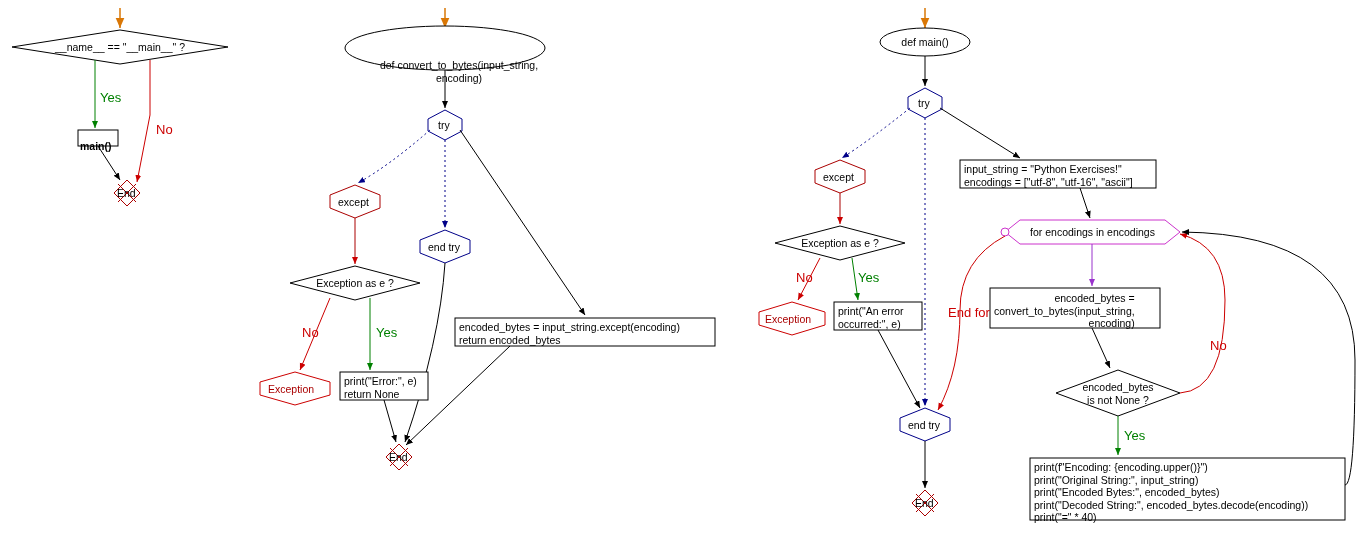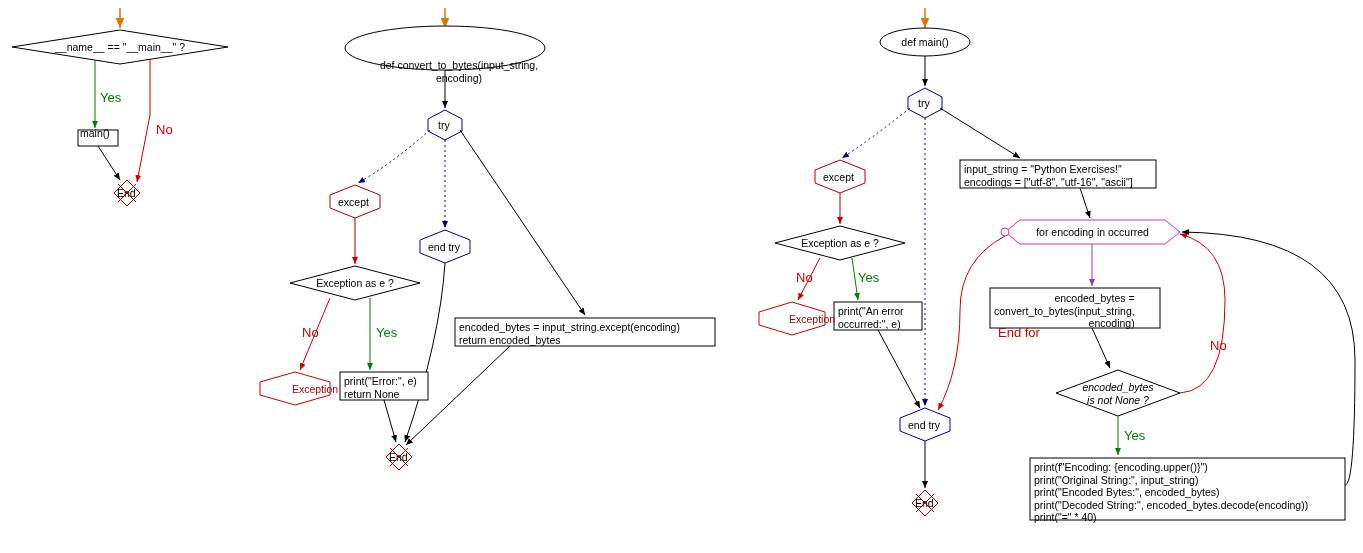--- a/index.html
+++ b/index.html
@@ -20,21 +20,21 @@
     line-height: 1.2;
     pointer-events: none;
   }
   .edge-label {
     position: absolute;
     font-size: 13px;
     pointer-events: none;
   }
   .green { color: #008000; }
   .red { color: #cc0000; text-align: center; }
-  .darkred { color: #aa0000; margin-left: 24px; }
+  .darkred { color: #aa0000; }
 </style>
 </head>
 <body>
 
 <svg width="1363" height="553">
   <defs>
     <marker id="arrow-black" markerWidth="8" markerHeight="8" refX="7" refY="3" orient="auto">
       <path d="M0,0 L7,3 L0,6 Z" fill="#000"></path>
     </marker>
     <marker id="arrow-green" markerWidth="8" markerHeight="8" refX="7" refY="3" orient="auto">
@@ -173,21 +173,21 @@
   <path d="M1180,393 Q1225,390 1225,300 Q1225,246 1180,234" fill="none" stroke="#cc0000" marker-end="url(#arrow-red)"></path>
 
   <rect x="1030" y="458" width="315" height="62" fill="#fff" stroke="#000"></rect>
 
   <path d="M1345,485 Q1355,485 1355,360 Q1355,234 1182,232" fill="none" stroke="#000" marker-end="url(#arrow-black)"></path>
 </svg>
 
 <div class="node-text" style="left:40px; top:41px; width:160px;">__name__ == "__main__" ?</div>
 <div class="edge-label green" style="left:100px; top:90px;">Yes</div>
 <div class="edge-label red" style="left:156px; top:122px;">No</div>
-<div class="node-text" style="left:80px; top:127px;">main()</div>
+<div class="node-text" style="left:80px; top:140px;font-weight:bold;">main()</div>
 <div class="node-text" style="left:117px; top:187px;">End</div>
 
 <div class="node-text" style="left:369px; top:36px; width:180px;margin-top:23px;">def convert_to_bytes(input_string,
 encoding)</div>
 <div class="node-text" style="left:438px; top:119px;">try</div>
 <div class="node-text" style="left:338px; top:196px;">except</div>
 <div class="node-text" style="left:428px; top:241px;">end try</div>
 <div class="node-text" style="left:310px; top:277px; width:90px;">Exception as e ?</div>
 <div class="edge-label green" style="left:376px; top:325px;">Yes</div>
 <div class="edge-label red" style="left:302px; top:325px;">No</div>
@@ -204,26 +204,26 @@
 <div class="node-text" style="left:795px; top:237px; width:90px;">Exception as e ?</div>
 <div class="edge-label green" style="left:858px; top:270px;">Yes</div>
 <div class="edge-label red" style="left:796px; top:270px;">No</div>
 <div class="node-text darkred" style="left:765px; top:313px;">Exception</div>
 <div class="node-text" style="left:838px; top:305px; text-align:left;">print("An error
 occurred:", e)</div>
 <div class="node-text" style="left:908px; top:419px;">end try</div>
 <div class="node-text" style="left:915px; top:497px;">End</div>
 <div class="node-text" style="left:964px; top:163px; text-align:left;">input_string = "Python Exercises!"
 encodings = ["utf-8", "utf-16", "ascii"]</div>
-<div class="node-text" style="left:1020px; top:226px; width:145px;">for encoding in occurred</div>
-<div class="edge-label red" style="left:998px; top:305px;margin-top:20px;">End for</div>
+<div class="node-text" style="left:1020px; top:226px; width:145px;">for encodings in encodings</div>
+<div class="edge-label red" style="left:948px; top:305px;">End for</div>
 <div class="node-text" style="left:994px; top:292px; text-align:right;">encoded_bytes =
 convert_to_bytes(input_string,
 encoding)</div>
-<div class="node-text" style="left:1073px; top:381px; width:90px;font-style:italic;">encoded_bytes
+<div class="node-text" style="left:1073px; top:381px; width:90px;">encoded_bytes
 is not None ?</div>
 <div class="edge-label green" style="left:1124px; top:428px;">Yes</div>
 <div class="edge-label red" style="left:1210px; top:338px;">No</div>
 <div class="node-text" style="left:1034px; top:461px; text-align:left;">print(f"Encoding: {encoding.upper()}")
 print("Original String:", input_string)
 print("Encoded Bytes:", encoded_bytes)
 print("Decoded String:", encoded_bytes.decode(encoding))
 print("=" * 40)</div>
 
 </body></html>

